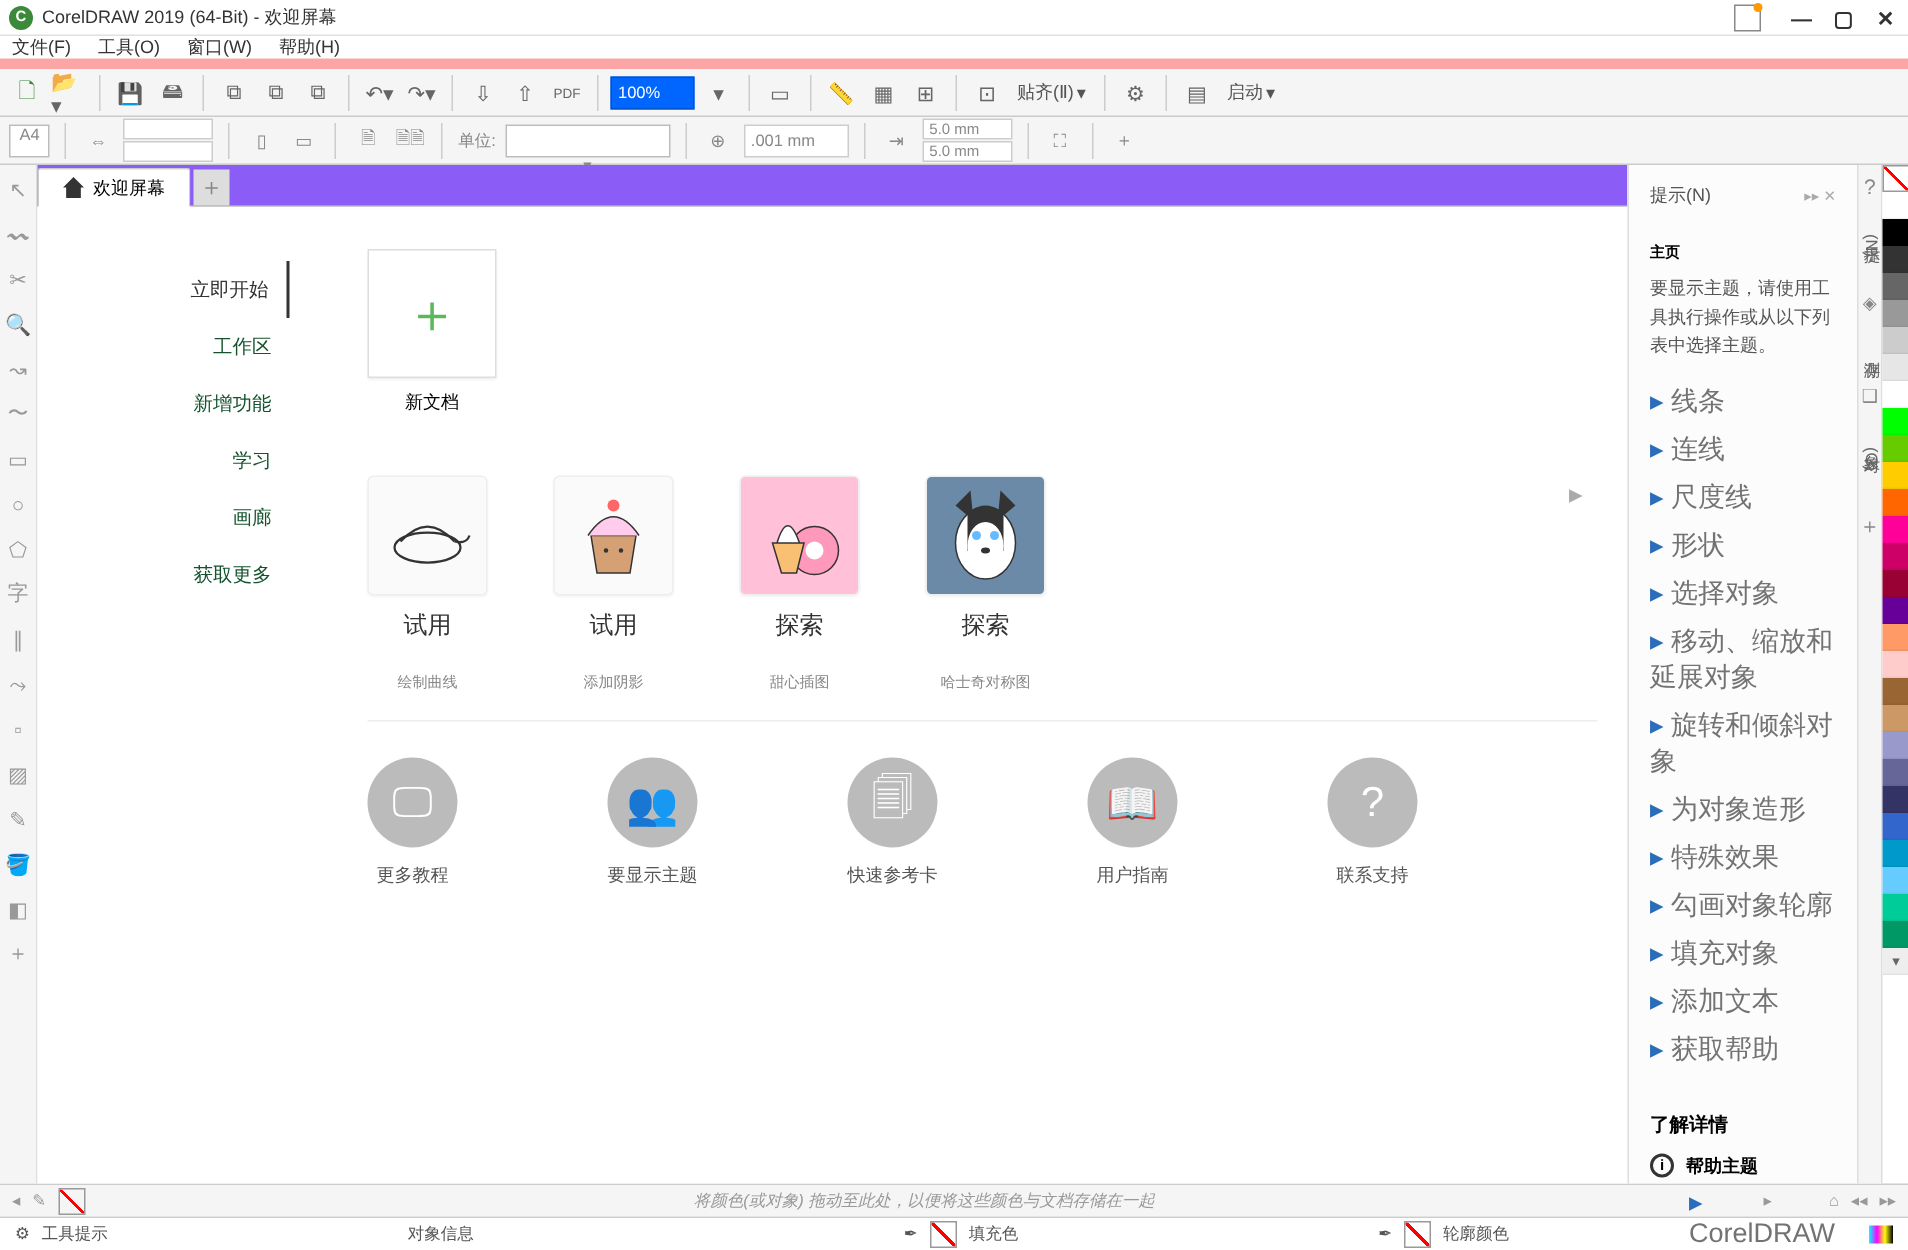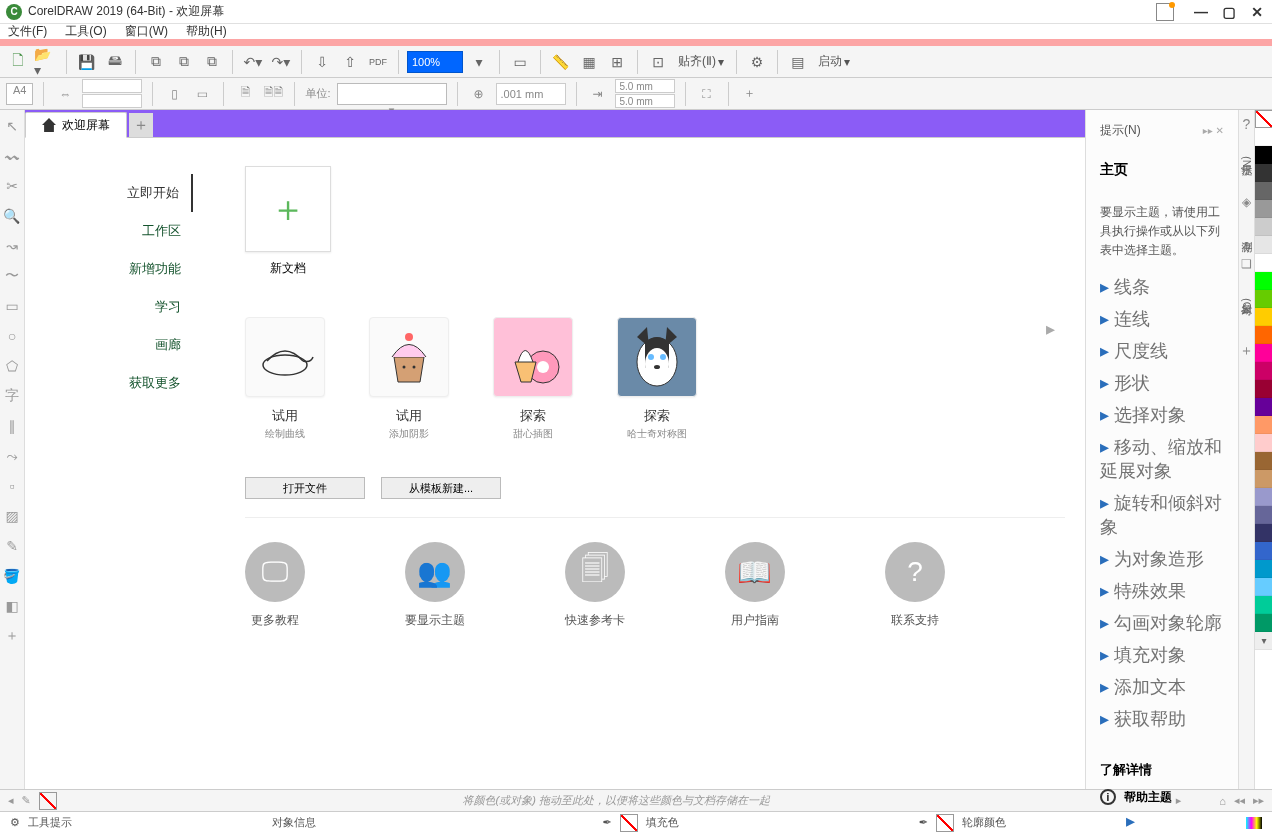--- a/index.html
+++ b/index.html
@@ -45,37 +45,37 @@
 .wc-nav-item.active { color: #333; border-right: 2px solid #333; font-weight: normal;}
 
 .wc-body { flex: 1; padding: 28px 20px 10px 40px; position:relative;}
 .new-doc { width: 86px; height: 86px; border: 1px solid #ddd; display: flex; align-items: center; justify-content: center; cursor: pointer; background:#fff; box-shadow:0 1px 2px rgba(0,0,0,0.08);}
 .new-doc .plus { font-size: 36px; color: #5cb85c; font-weight: 200;}
 .new-doc-label { text-align: center; font-size: 12px; margin-top: 8px; width:86px;}
 
 .gallery-row { display: flex; gap: 44px; margin-top: 40px; }
 .g-card { width: 80px; text-align: center; cursor: pointer;}
 .g-thumb { width: 80px; height: 80px; border: 1px solid #eee; background:#fafafa; border-radius:4px; display:flex; align-items:center; justify-content:center; font-size:10px; color:#aaa; box-shadow:0 1px 2px rgba(0,0,0,0.05);}
-.g-title1 { font-size: 13px; margin-top: 10px; color:#333;}
-.g-title2 { font-size: 10px; color: #888; margin-top: 2px;}
+.g-title1 { font-size: 16px; margin-top: 10px; color:#333;}
+.g-title2 { font-size: 10px; color: #888; margin-top: 20px;}
 .gallery-arrow{ position:absolute; right:30px; top:180px; color:#aaa; font-size:18px; cursor:pointer;}
 
 .action-btns { display: flex; gap: 16px; margin-top: 36px; }
 .action-btn { width: 120px; height: 22px; background: #eee; border: 1px solid #bbb; font-size: 11px; display: flex; align-items: center; justify-content: center; cursor: pointer;}
 
 .divider { height:1px; background:#eee; margin:18px 0 24px 0; width:820px;}
 
 .help-row { display: flex; gap: 100px; }
 .help-item { text-align: center; cursor: pointer; }
 .help-circle { width: 60px; height: 60px; border-radius: 50%; background: #bbb; margin: 0 auto 10px; display:flex; align-items:center; justify-content:center; color:#fff; font-size:28px;}
 .help-label { font-size: 12px; color: #555;}
 
 .hints-panel { width: 290px; background: #fcfcfc; border-left: 1px solid #ddd; padding: 8px 14px; position:relative;}
 .hints-header { font-size: 12px; color: #555; padding: 4px 0; display:flex; justify-content:space-between; align-items:center;}
-.hints-title { font-size: 14px; font-weight: bold; margin: 18px 0 24px;}
+.hints-title { font-size: 10px; font-weight: bold; margin: 18px 0 8px;}
 .hints-desc { font-size: 12px; color: #555; line-height: 1.6; margin-bottom: 10px;}
 .hints-link { font-size: 18px; color: #737373; padding: 4px 0; cursor: pointer; display:block;}
 .hints-link::before{ content:"▸ "; color:#2a6ebb;}
 .hints-sub { font-size: 13px; font-weight: bold; margin: 26px 0 10px;}
 .hints-help-row{ display:flex; align-items:center; gap:8px; margin-top:8px;}
 .hints-help-row .info-ic{ width:16px; height:16px; border:2px solid #333; border-radius:50%; display:flex; align-items:center; justify-content:center; font-size:10px; font-weight:bold;}
 
 .right-strip { width: 24px; background: #f5f5f5; border-left: 1px solid #ddd; display: flex; flex-direction: column; align-items: center; padding-top: 6px; gap: 24px;}
 .rs-label { writing-mode: vertical-rl; font-size: 11px; color: #666; cursor:pointer;}
 
@@ -280,24 +280,20 @@
                   <circle cx="24" cy="35" r="3" fill="#6bf"></circle>
                   <circle cx="36" cy="35" r="3" fill="#6bf"></circle>
                   <ellipse cx="30" cy="45" rx="3" ry="2" fill="#333"></ellipse>
                 </svg>
               </div>
             <div class="g-title1">探索</div>
             <div class="g-title2">哈士奇对称图</div>
           </div>
         </div>
 
-        <div class="action-btns">
-          <div class="action-btn">打开文件</div>
-          <div class="action-btn">从模板新建...</div>
-        </div>
 
         <div class="divider"></div>
 
         <div class="help-row">
           <div class="help-item">
               <div class="help-circle">🖵</div>
               <div class="help-label">更多教程</div>
             </div>
           <div class="help-item">
               <div class="help-circle">👥</div>

